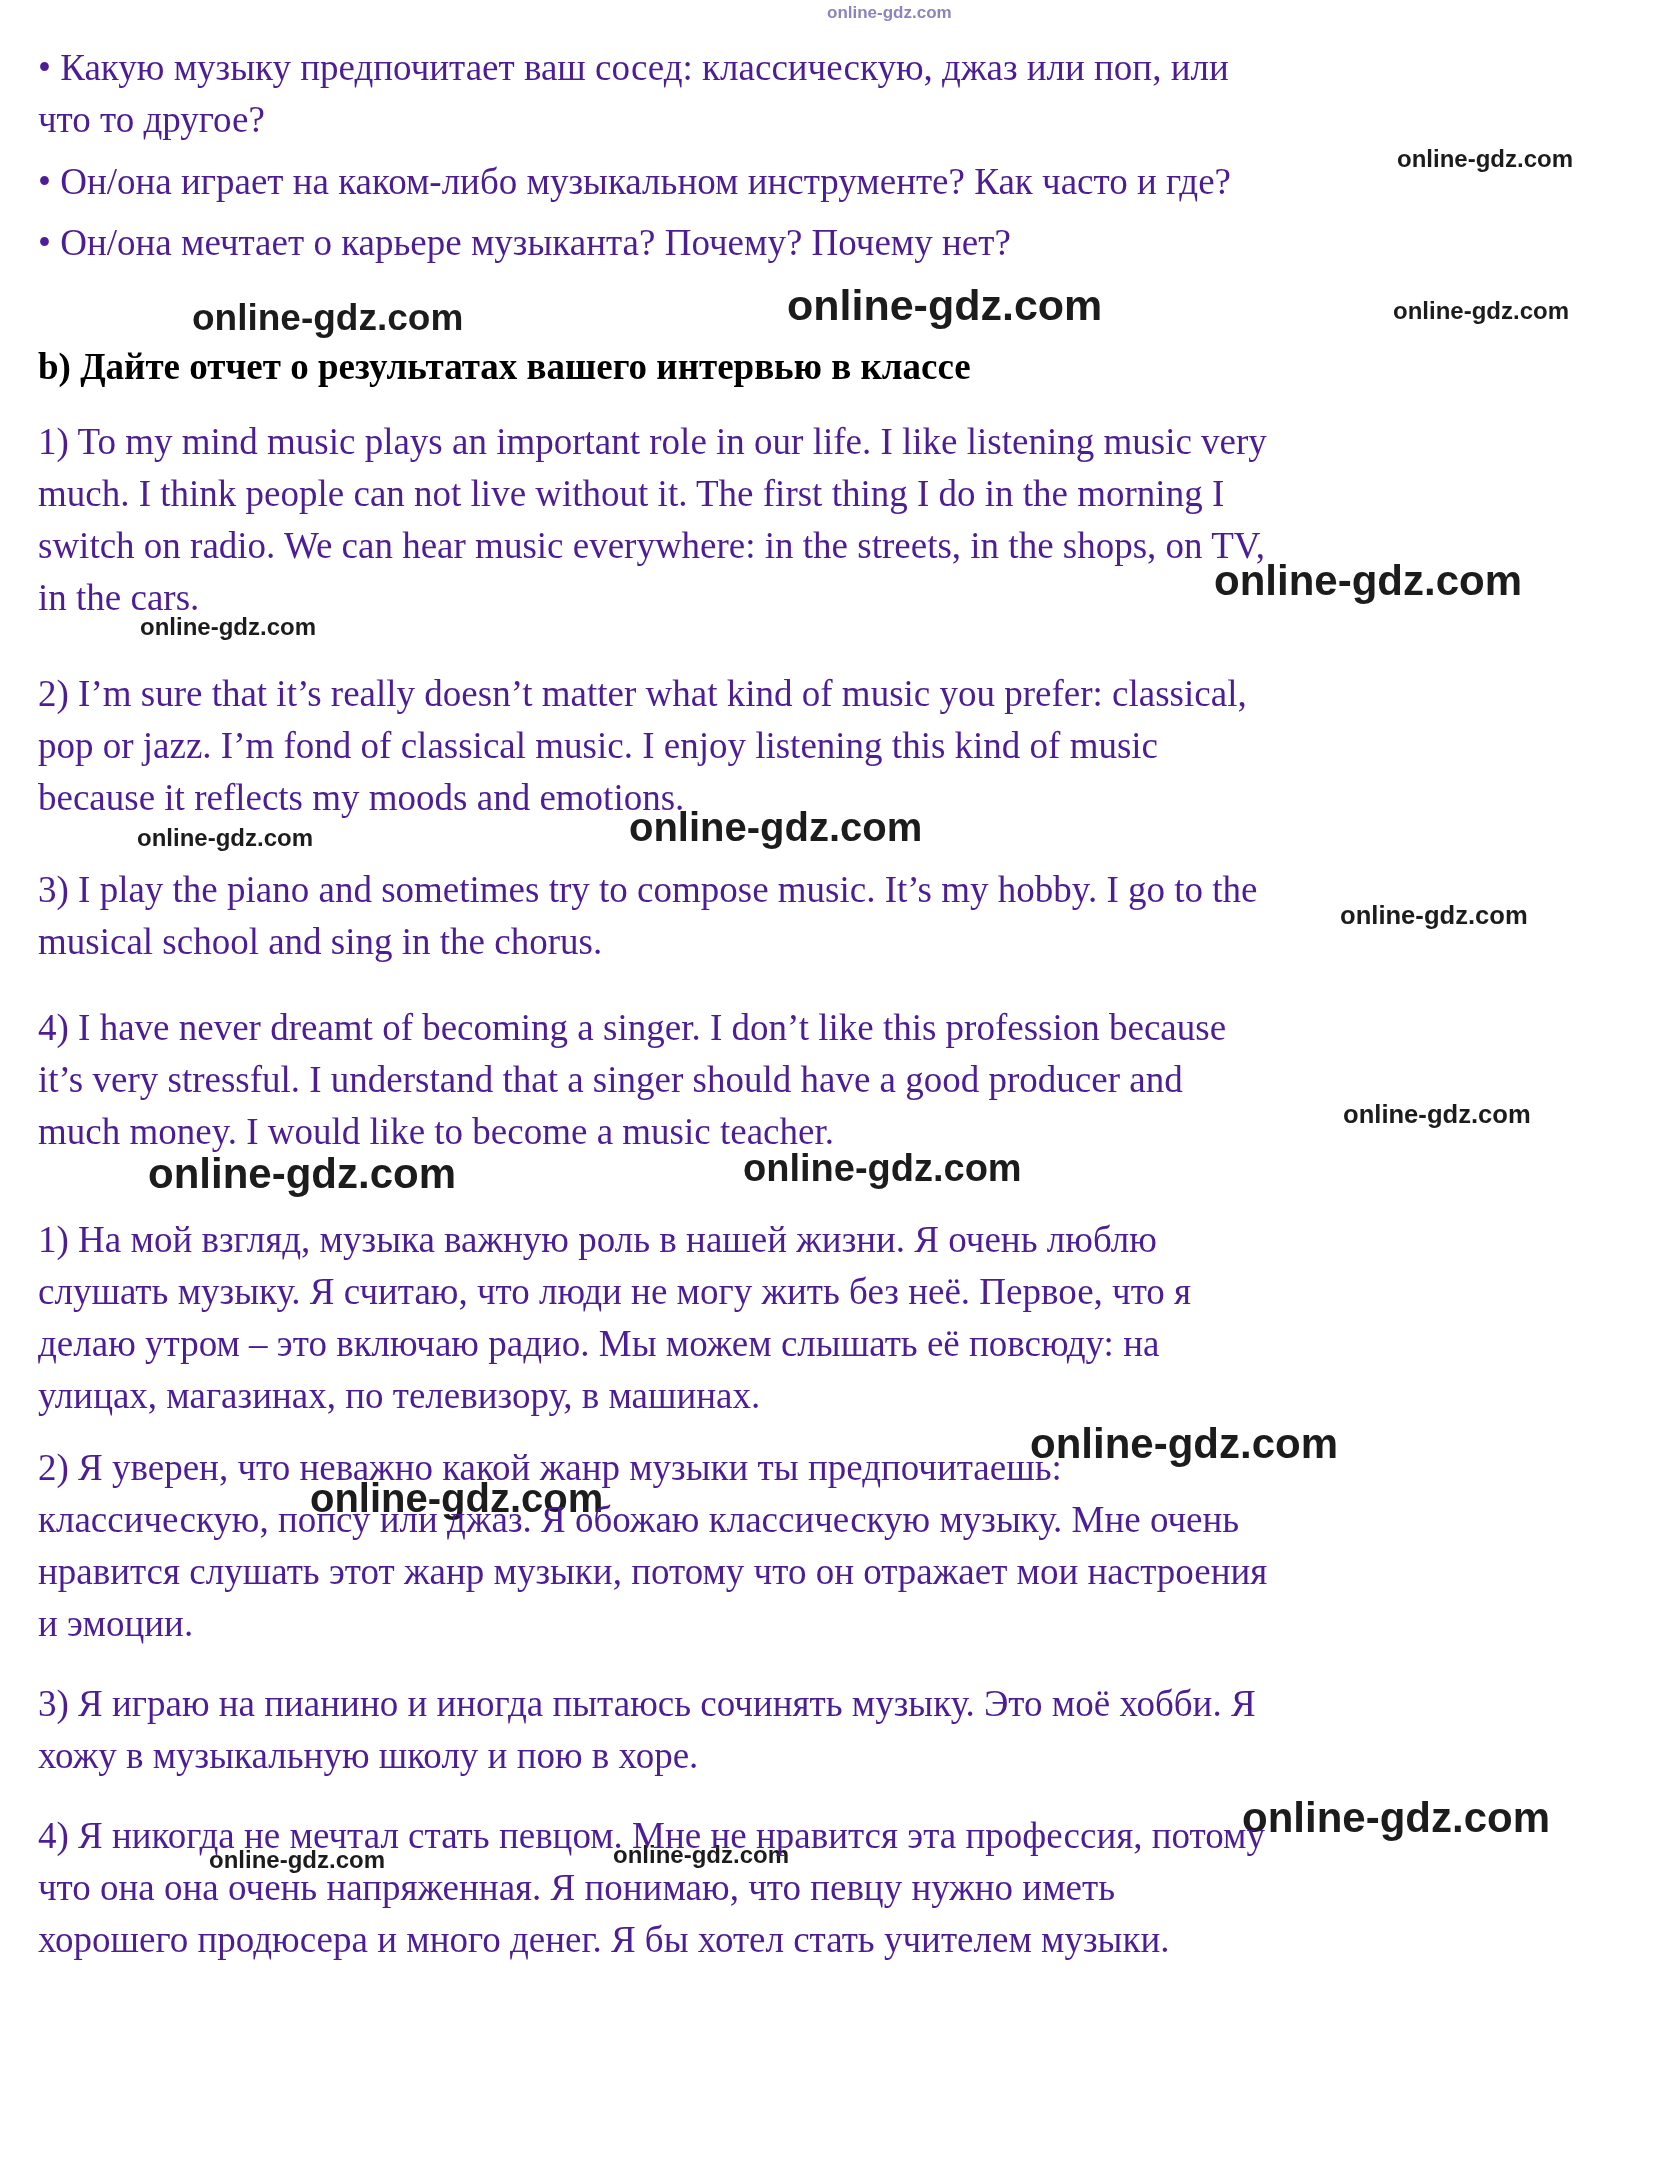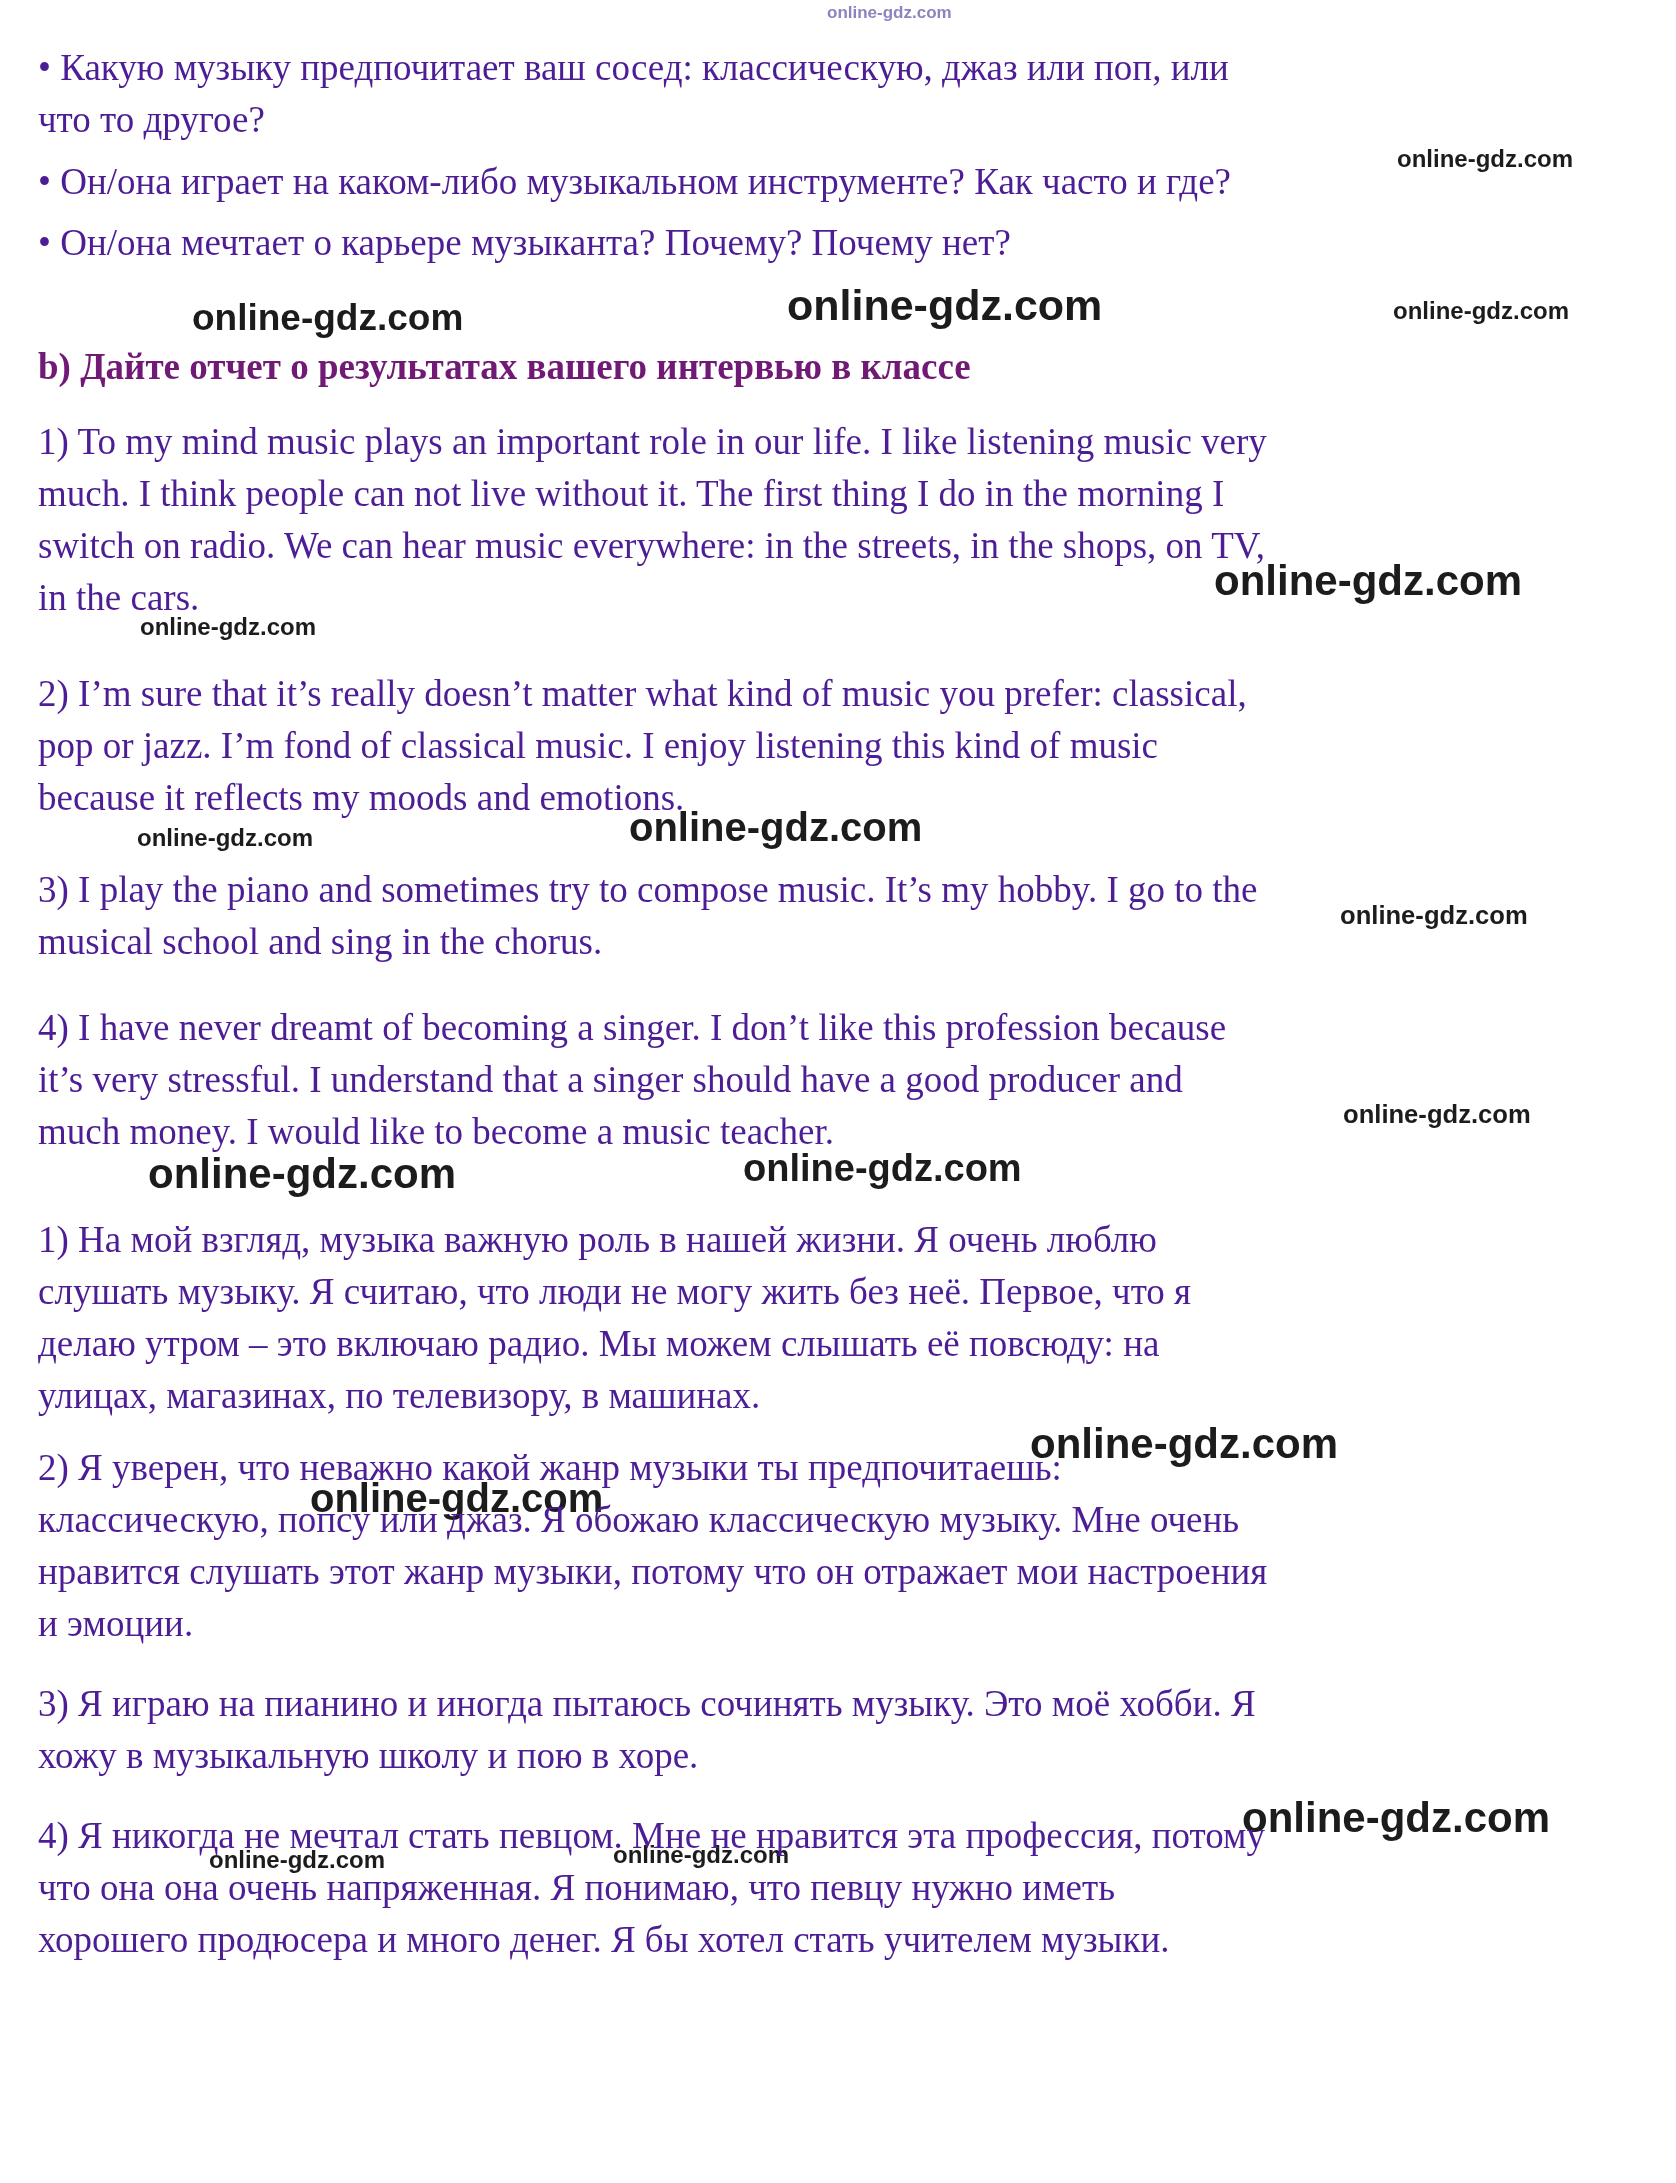--- a/index.html
+++ b/index.html
@@ -25,21 +25,21 @@
     line-height: 52px;
     white-space: pre-line;
     color: #4c1d95;
   }
   .heading {
     margin: 0;
     font-size: 37px;
     line-height: 52px;
     font-weight: bold;
     white-space: pre-line;
-    color: #701a75;
+    color: #000000;
   }
   .wm {
     position: absolute;
     font-family: "Liberation Sans", sans-serif;
     font-weight: bold;
     color: #1c1c1c;
     white-space: nowrap;
     letter-spacing: 0;
   }
   .wm-top { color: #8b84bf; }

